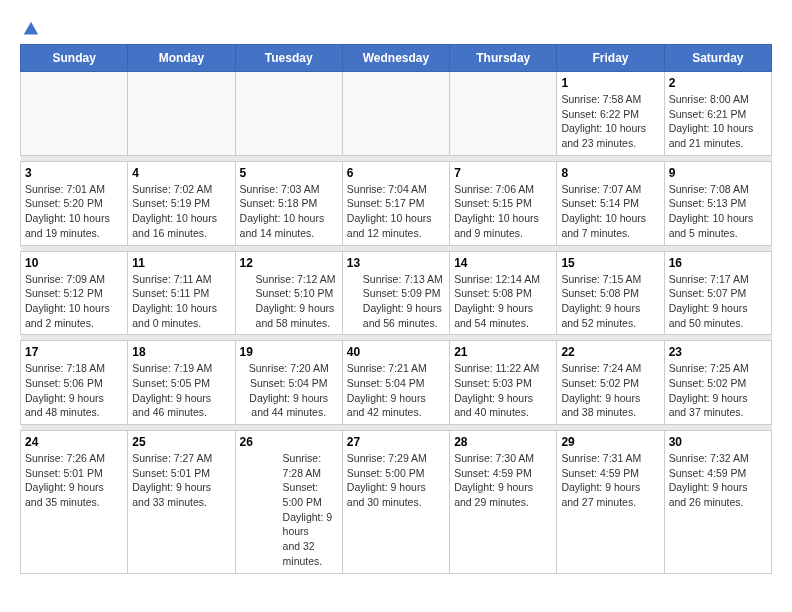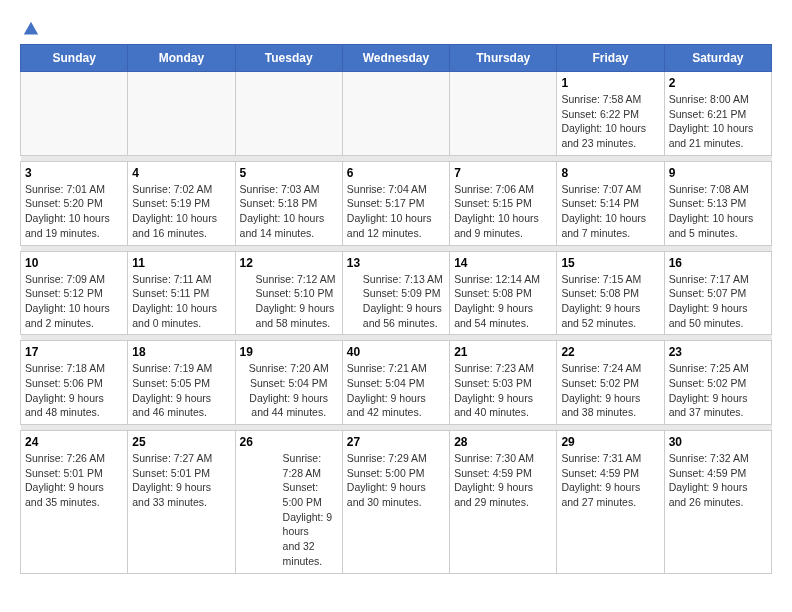--- a/index.html
+++ b/index.html
@@ -295,21 +295,21 @@
         </td>
         <td>
           <span class="day-number">40</span>
           <div class="day-info" style="white-space: pre-line;">Sunrise: 7:21 AM
 Sunset: 5:04 PM
 Daylight: 9 hours
 and 42 minutes.</div>
         </td>
         <td>
           <span class="day-number">21</span>
-          <div class="day-info" style="white-space: pre-line;">Sunrise: 7:23 AM
+          <div class="day-info" style="white-space: pre-line;">Sunrise: 11:22 AM
 Sunset: 5:03 PM
 Daylight: 9 hours
 and 40 minutes.</div>
         </td>
         <td>
           <span class="day-number">22</span>
           <div class="day-info" style="white-space: pre-line;">Sunrise: 7:24 AM
 Sunset: 5:02 PM
 Daylight: 9 hours
 and 38 minutes.</div>

